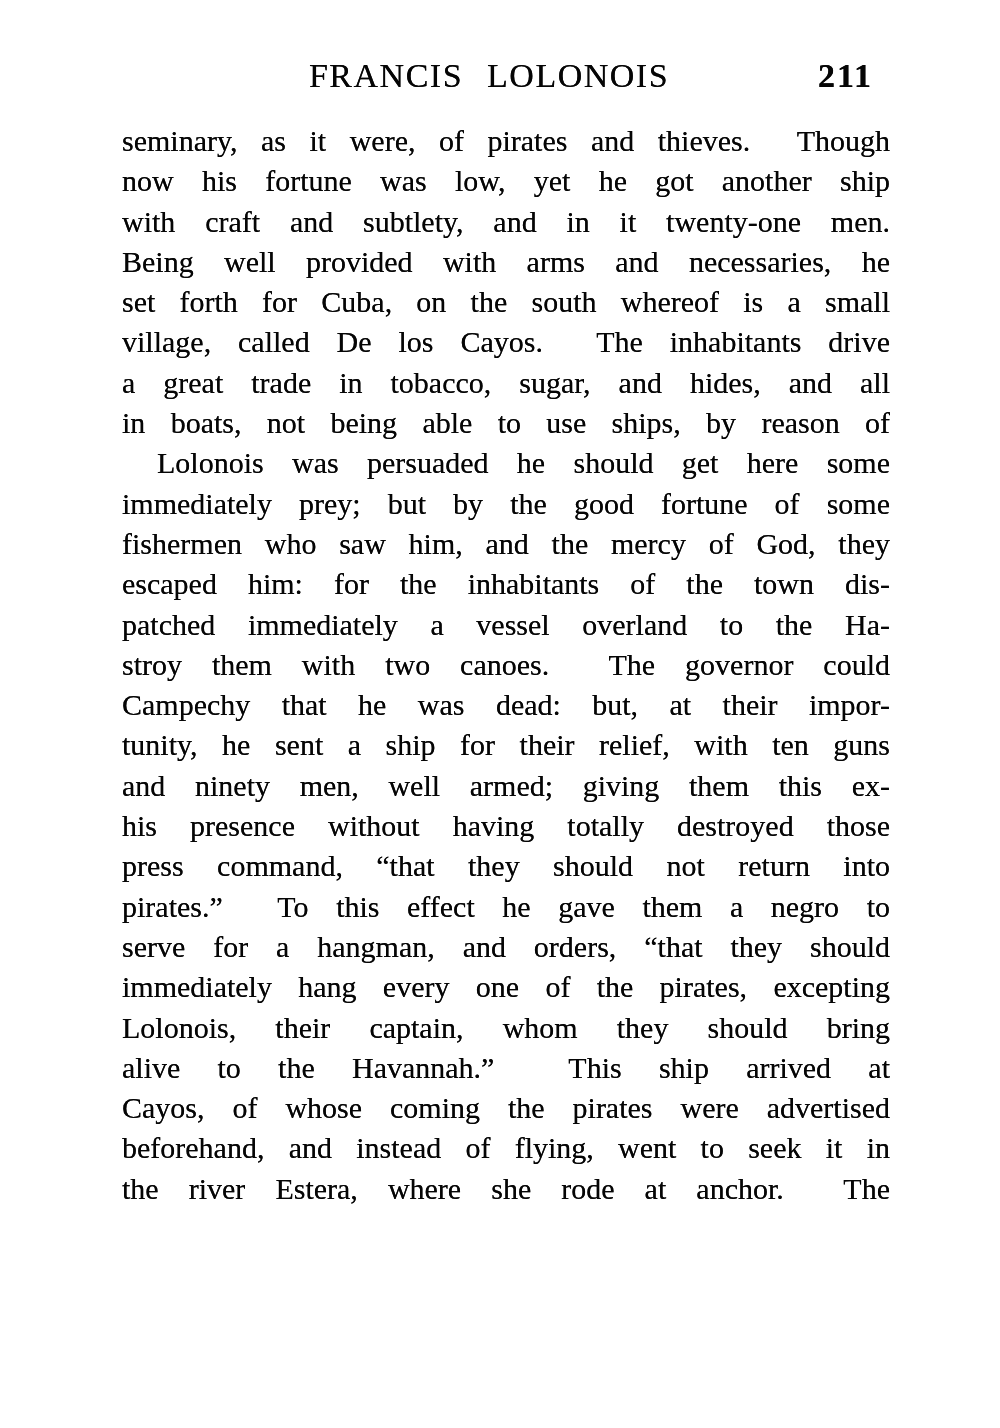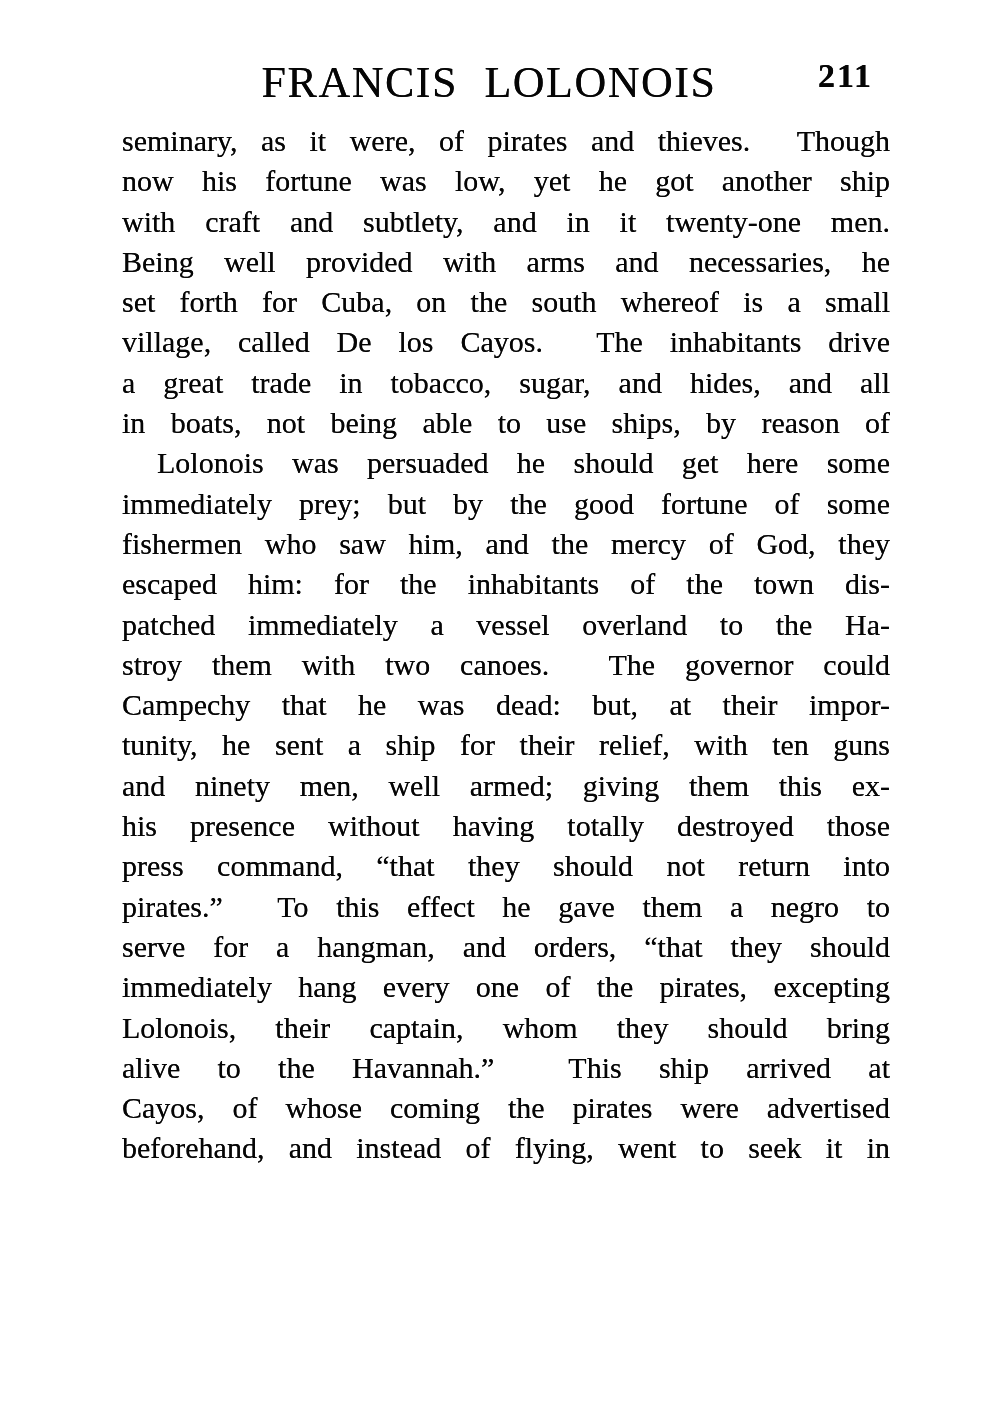--- a/index.html
+++ b/index.html
@@ -19,21 +19,21 @@
   .header {
     position: absolute;
     left: 105px;
     top: 57px;
     width: 768px;
     height: 42px;
   }
   .running-title {
     display: block;
     text-align: center;
-    font-size: 44px;
+    font-size: 34px;
     letter-spacing: 1.5px;
     word-spacing: 14px;
     white-space: nowrap;
     text-shadow: 0 0 0.6px rgba(0,0,0,0.85);
   }
   .page-number {
     position: absolute;
     right: 0;
     top: 0;
     font-size: 34px;
@@ -95,15 +95,16 @@
         <div class="line">and ninety men, well armed; giving them this ex-</div>
         <div class="line">his presence without having totally destroyed those</div>
         <div class="line">press command, “that they should not return into</div>
         <div class="line">pirates.”  To this effect he gave them a negro to</div>
         <div class="line">serve for a hangman, and orders, “that they should</div>
         <div class="line">immediately hang every one of the pirates, excepting</div>
         <div class="line">Lolonois, their captain, whom they should bring</div>
         <div class="line">alive to the Havannah.”  This ship arrived at</div>
         <div class="line">Cayos, of whose coming the pirates were advertised</div>
         <div class="line">beforehand, and instead of flying, went to seek it in</div>
+        <div class="line">the river Estera, where she rode at anchor.  The</div>
       </div>
     </div>
 </div>
 
 </body></html>

